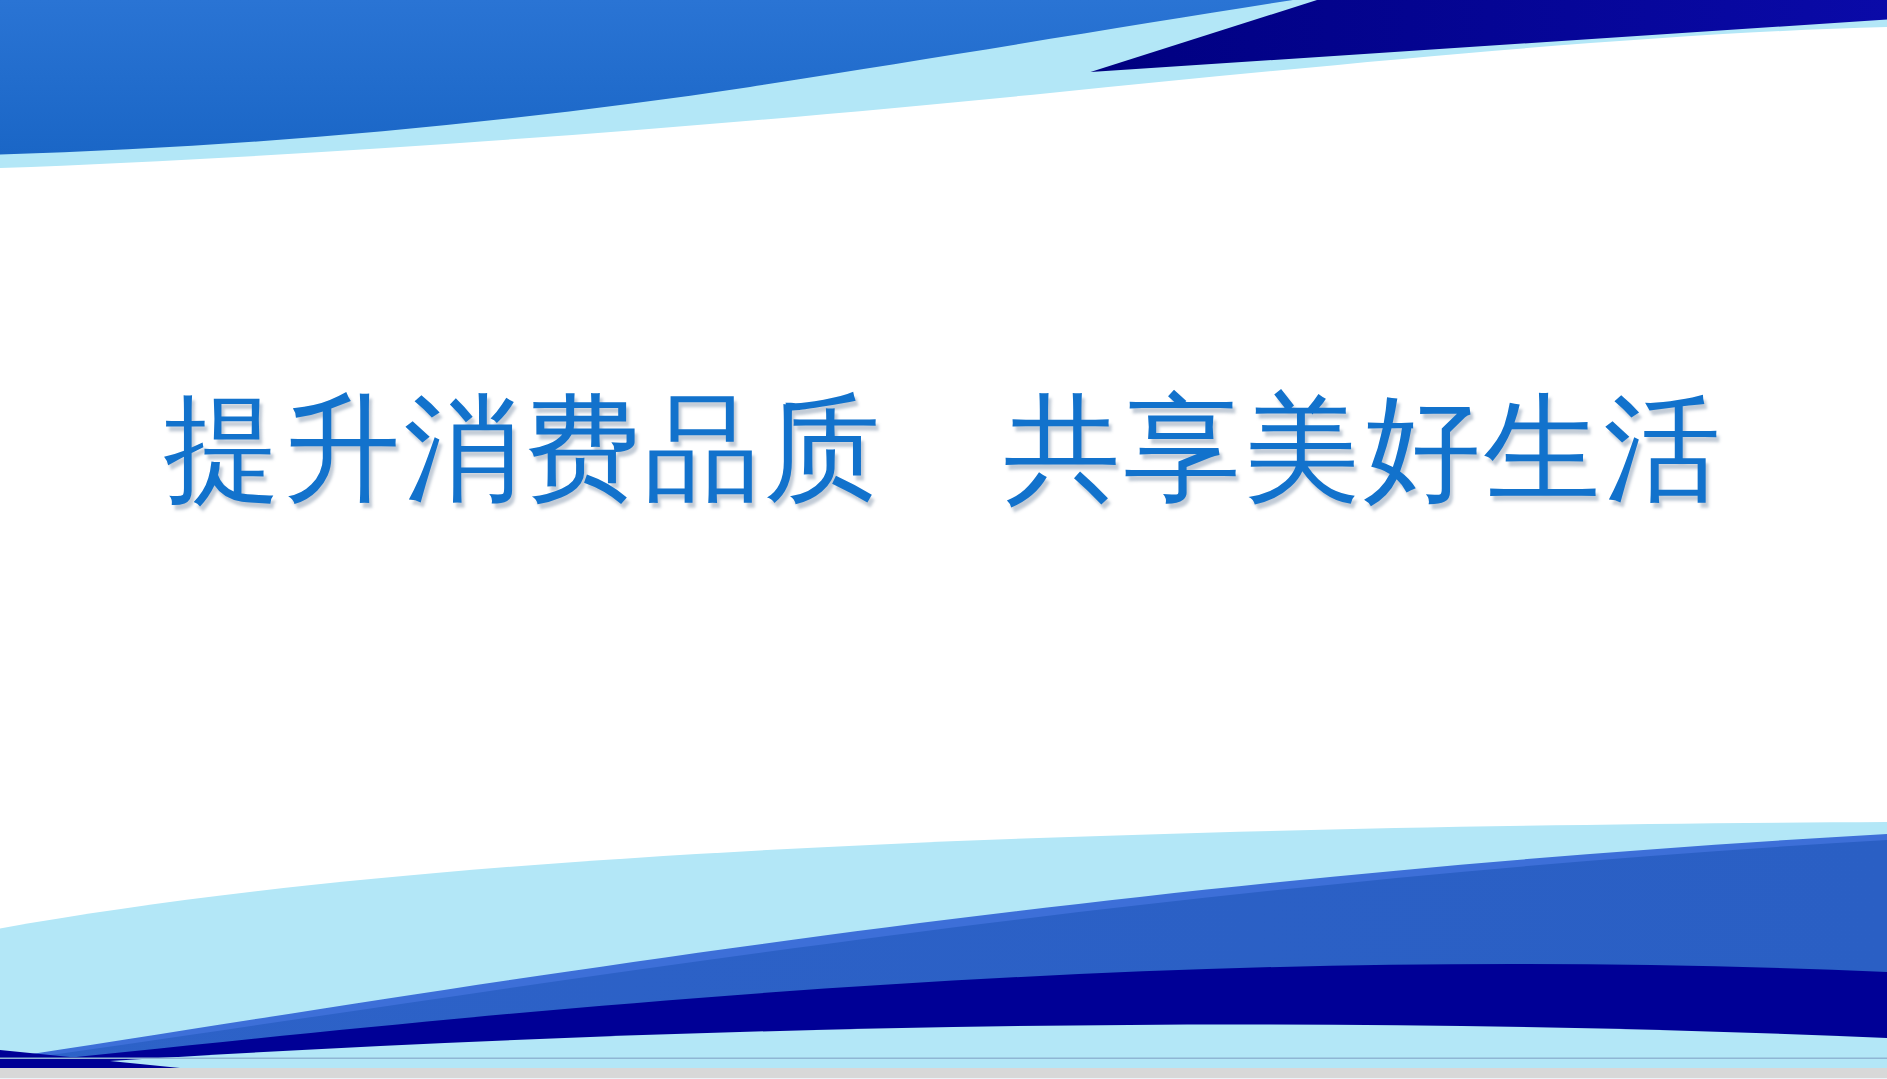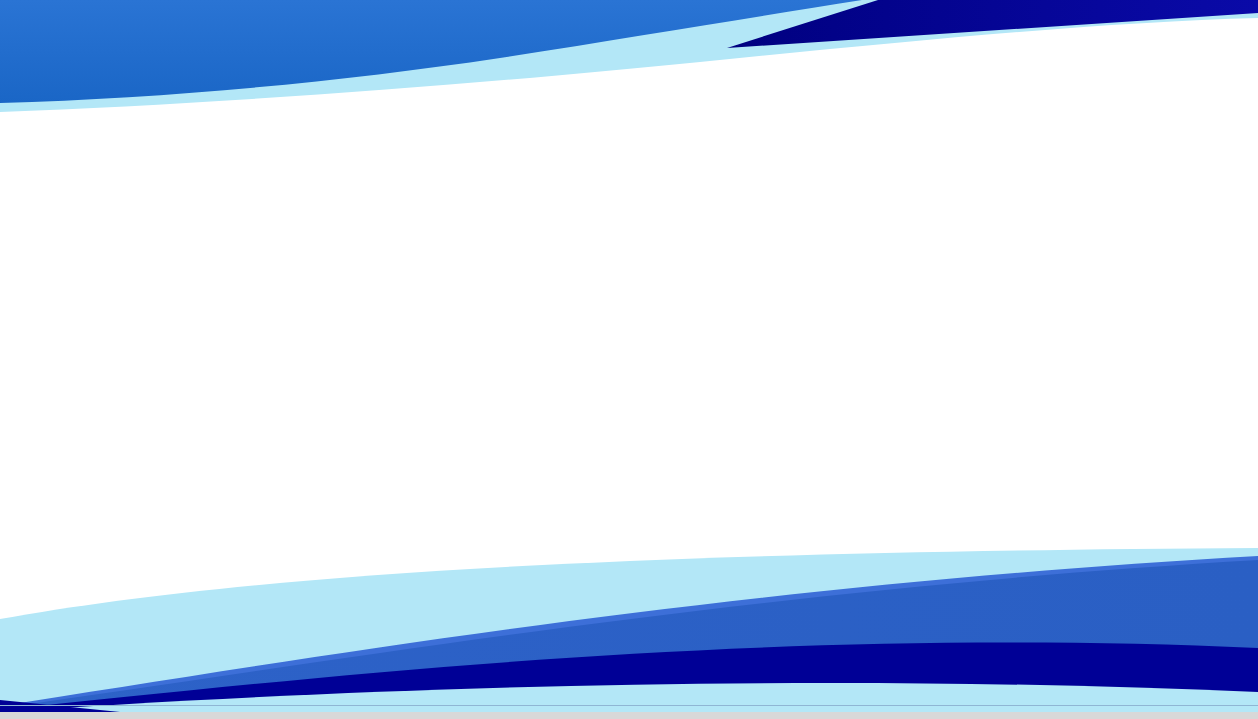--- a/index.html
+++ b/index.html
@@ -101,14 +101,17 @@
     <path d="M0,710 C330,676 760,626 1258,648 L1258,706 C840,690 380,702 0,714 Z" fill="#000096"></path>
 
     <path d="M0,712 C360,688 800,672 1258,692 L1258,719 L0,719 Z" fill="#b3e7f7"></path>
 
     <path d="M0,700 L120,712 L0,714 Z" fill="#000096"></path>
   </svg>
 
   <div class="bottom-hairline"></div>
   <div class="bottom-strip"></div>
 
+  <div class="title-wrap">
+    <span class="title-text">提升消费品质　共享美好生活</span>
+  </div>
 
 </div>
 
 </body></html>

